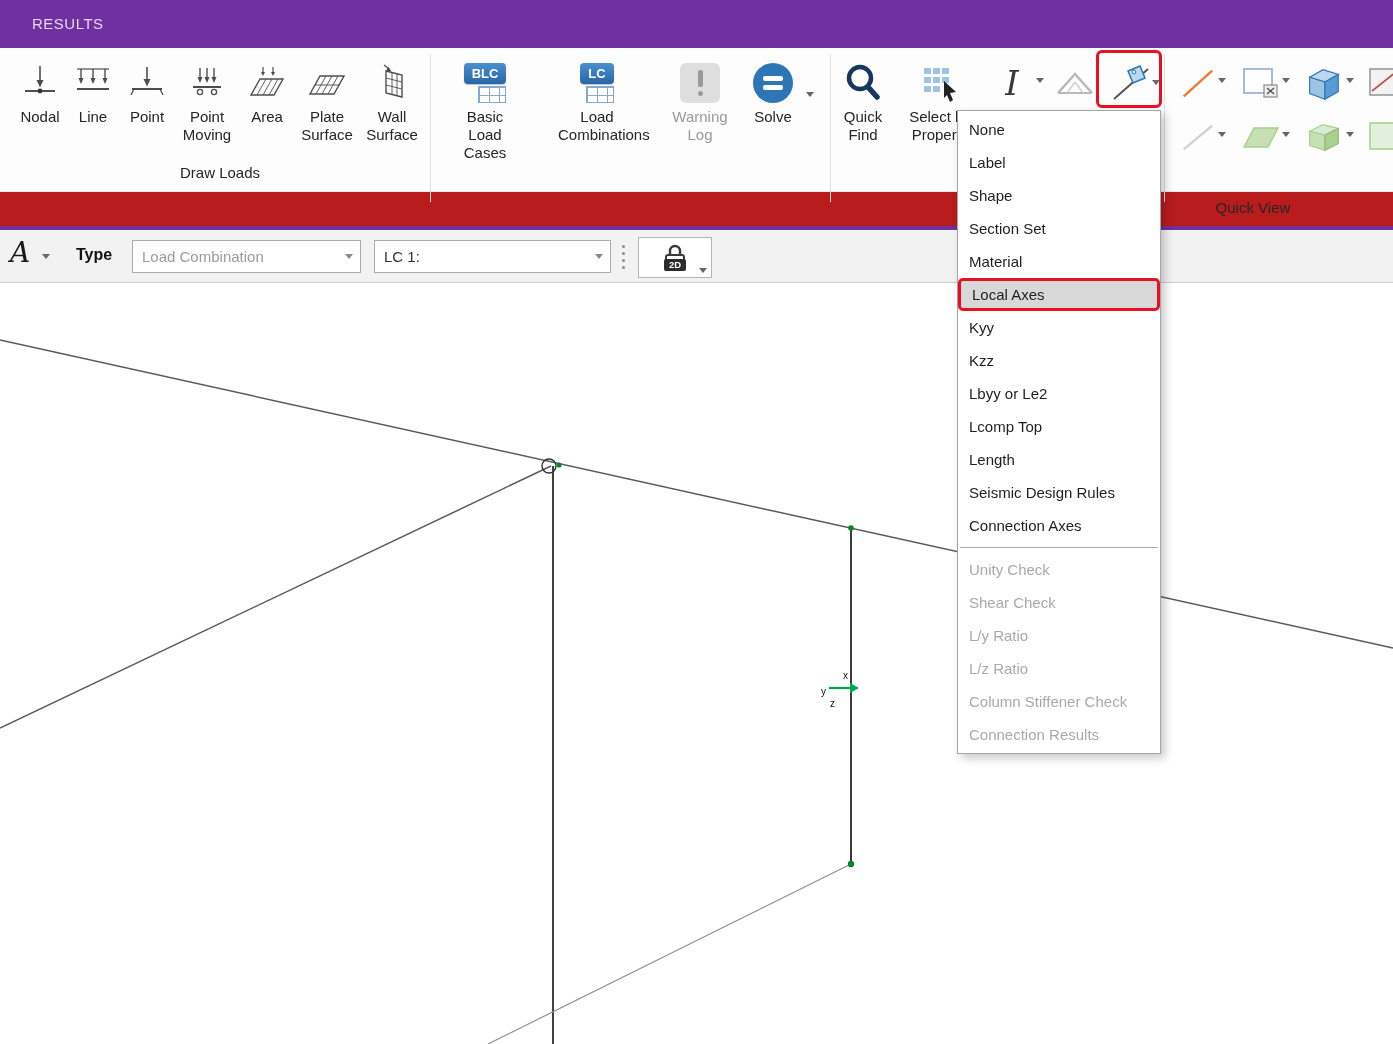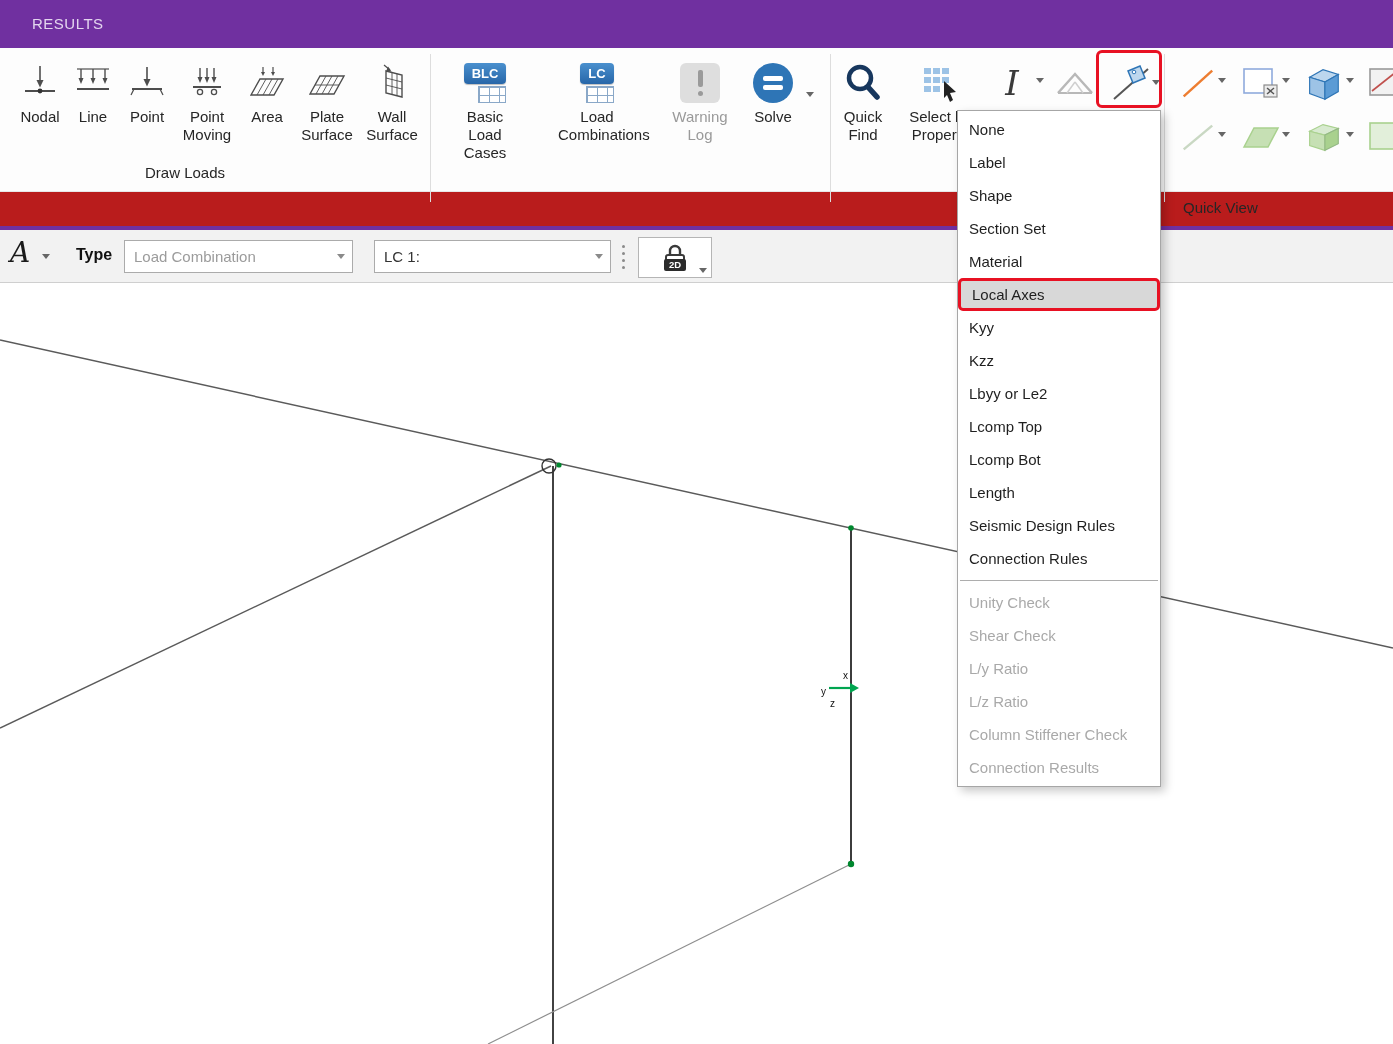--- a/index.html
+++ b/index.html
@@ -10,21 +10,21 @@
   
   .titlebar { position:absolute; left:0; top:0; width:1393px; height:48px; background:var(--purple); }
   .titlebar .title { position:absolute; left:32px; top:0; line-height:48px; font-size:15px; letter-spacing:.5px; color:#e4d6ef; }
 
   
   .ribbon { position:absolute; left:0; top:48px; width:1393px; height:144px; background:#fdfdfd; border-bottom:1px solid #e7e7e7; }
   .rbtn { position:absolute; top:10px; text-align:center; cursor:default; }
   .ric { height:50px; display:flex; align-items:center; justify-content:center; }
   .rlbl { font-size:15px; line-height:18px; white-space:pre-line; color:#262626; }
   .rlbl.dim { color:#9a9a9a; }
-  .group-label { position:absolute; top:116px; font-size:15px; color:#262626; }
+  .group-label { position:absolute; top:116px; font-size:15px; color:#262626; text-align:center; }
   .vdiv { position:absolute; top:6px; height:148px; width:1px; background:#ddd; }
   .caret { width:0; height:0; border-left:4px solid transparent; border-right:4px solid transparent; border-top:5px solid #666; display:inline-block; }
   .rcaret { position:absolute; }
 
   .lc-icon { display:flex; flex-direction:column; align-items:flex-end; }
   .lc-badge { background:linear-gradient(#4a90ce,#2766a8); color:#fff; font-weight:bold; font-size:13px; padding:3px 8px; border-radius:4px; box-shadow:0 1px 1px rgba(0,0,0,.25); }
   .lc-grid { width:28px; height:17px; margin-top:2px; background-color:#fff; border:1px solid #8aa8c8;
              background-image:linear-gradient(#8aa8c8 1px, transparent 1px), linear-gradient(90deg,#8aa8c8 1px, transparent 1px);
              background-size:10px 8px; }
 
@@ -375,21 +375,21 @@
     <div class="redbox" style="left:1096px;top:2px;width:66px;height:58px;"></div>
   </div>
 
   <div class="prule"></div>
 
   <div class="toolbar">
     <span class="font-tool">A</span>
     <span class="caret" style="position:absolute;left:42px;top:24px;"></span>
     <span class="type-label">Type</span>
 
-    <div class="combo gray" style="left:124px;width:229px;">
+    <div class="combo gray" style="left:132px;width:229px;">
       <span class="txt">Load Combination</span>
       <span class="dd">
           <span class="caret" style="border-top-color:#8a8a8a;"></span>
         </span>
     </div>
 
     <div class="combo dark" style="left:374px;width:237px;">
       <span class="txt">LC 1:</span>
       <span class="dd">
           <span class="caret" style="border-top-color:#8a8a8a;"></span>
@@ -441,24 +441,23 @@
     <div class="menu-item">None</div>
     <div class="menu-item">Label</div>
     <div class="menu-item">Shape</div>
     <div class="menu-item">Section Set</div>
     <div class="menu-item">Material</div>
     <div class="menu-item highlight">Local Axes</div>
     <div class="menu-item">Kyy</div>
     <div class="menu-item">Kzz</div>
     <div class="menu-item">Lbyy or Le2</div>
     <div class="menu-item">Lcomp Top</div>
-    <div class="menu-item">Lcomp Bot</div>
     <div class="menu-item">Length</div>
     <div class="menu-item">Seismic Design Rules</div>
-    <div class="menu-item">Connection Rules</div>
+    <div class="menu-item">Connection Axes</div>
     <div class="menu-sep"></div>
     <div class="menu-item disabled">Unity Check</div>
     <div class="menu-item disabled">Shear Check</div>
     <div class="menu-item disabled">L/y Ratio</div>
     <div class="menu-item disabled">L/z Ratio</div>
     <div class="menu-item disabled">Column Stiffener Check</div>
     <div class="menu-item disabled">Connection Results</div>
   </div>
 
 </div>

